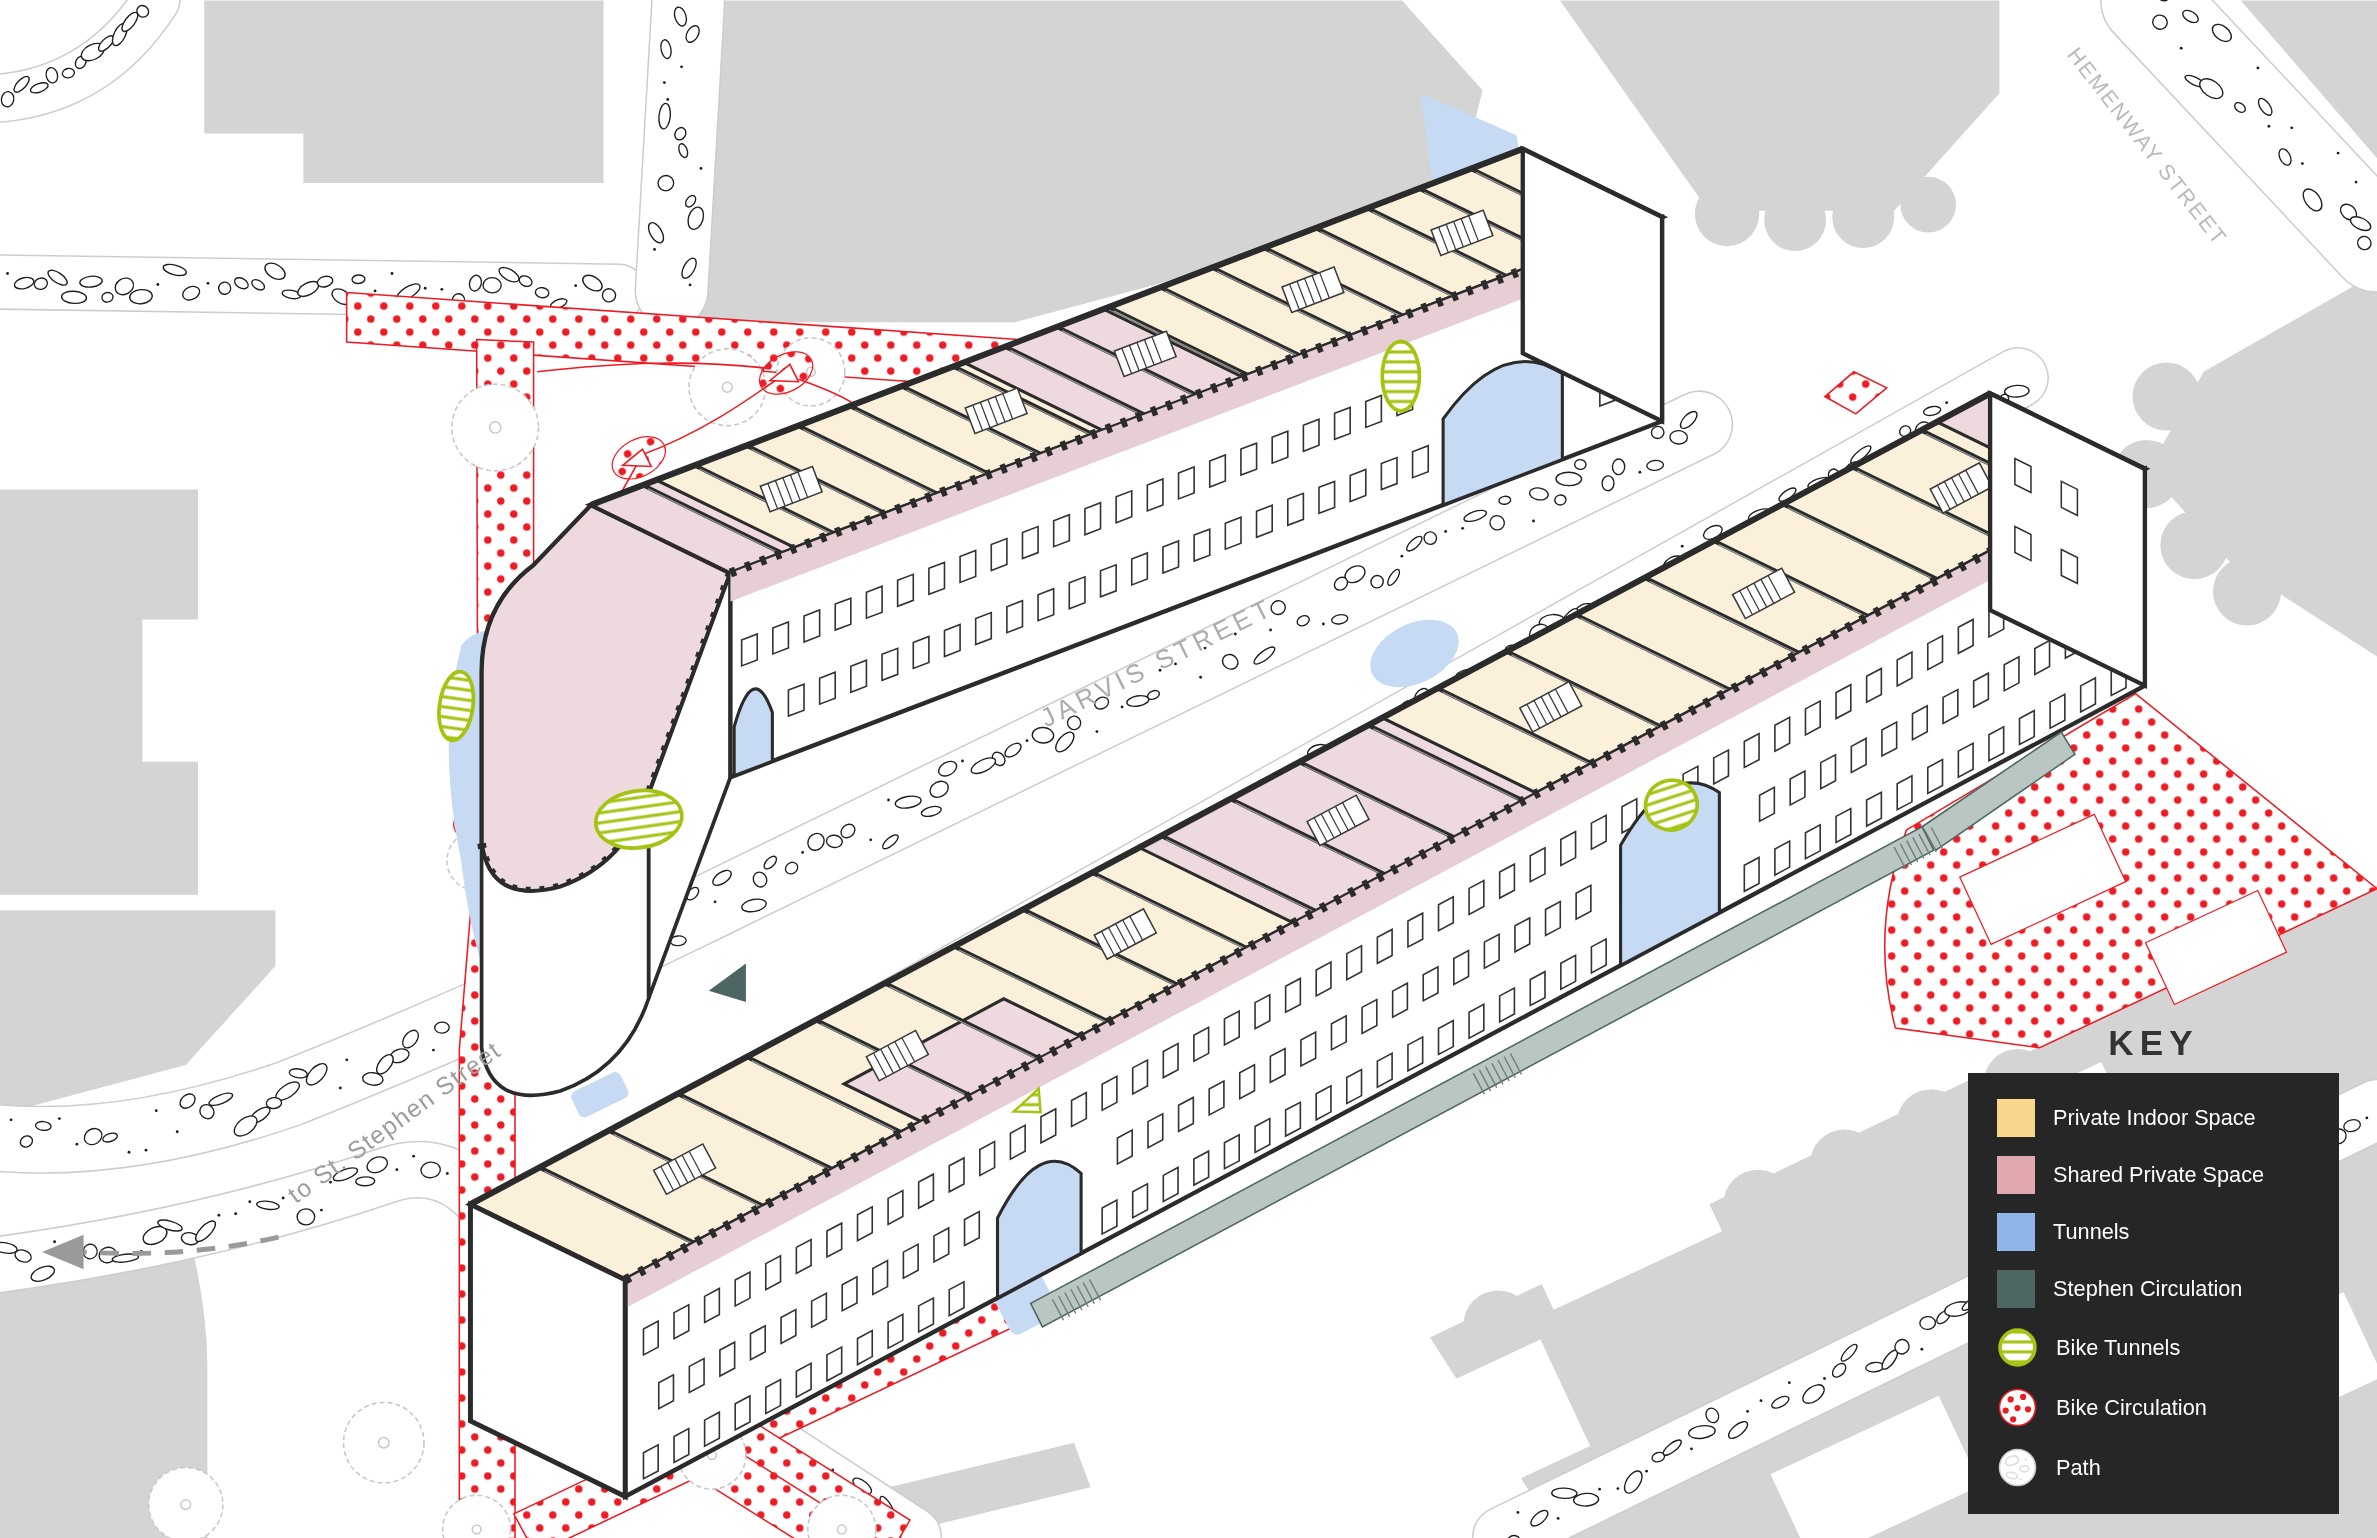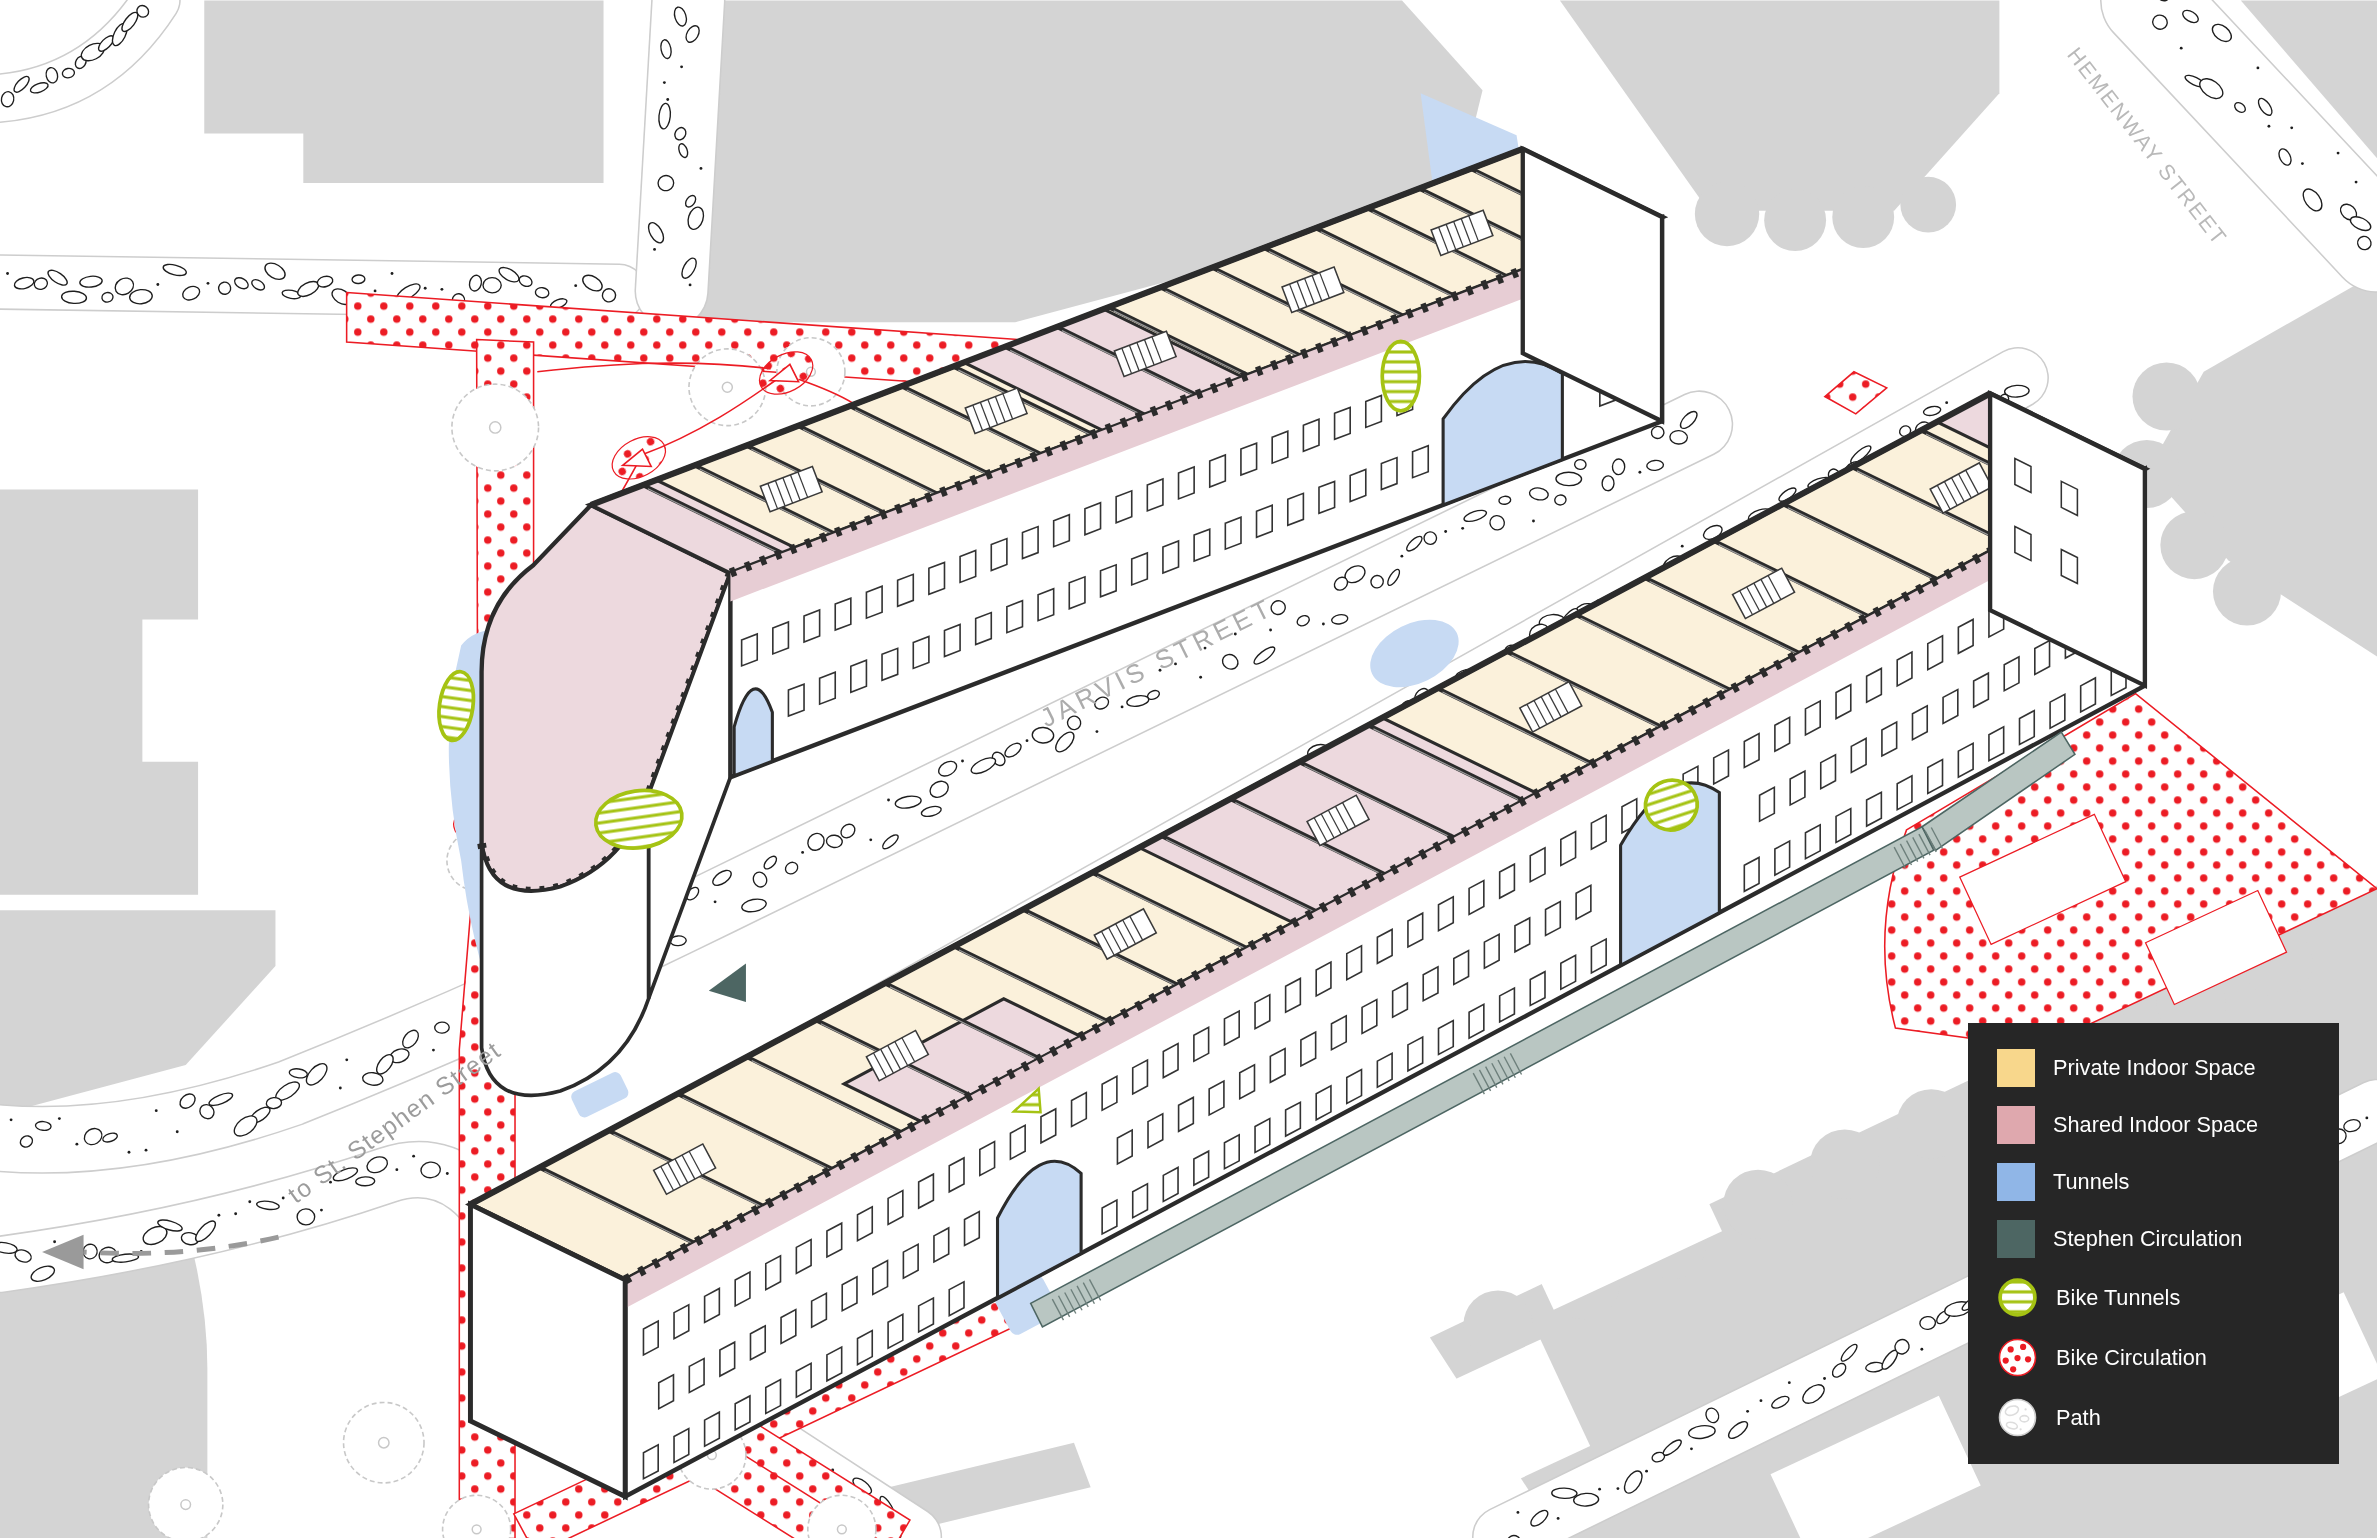--- a/index.html
+++ b/index.html
@@ -1050,32 +1050,33 @@
     <text x="478" y="1945" transform="rotate(-36 478 1945)" font-size="40" letter-spacing="2" fill="#9C9C9C">to St. Stephen Street</text>
     <g>
       <path d="M450,1998 Q300,2032 135,2022" fill="none" stroke="#9A9A9A" stroke-width="8" stroke-dasharray="30 22"></path>
       <polygon points="135,1994 68,2022 135,2050" fill="#9A9A9A"></polygon>
     </g>
   </g>
 </svg>
 
 
 <div class="key">
+  <div class="key-title">KEY</div>
   <div class="key-box">
     <div class="key-row">
       <svg width="38" height="38" viewBox="0 0 62 62">
             <rect width="62" height="62" fill="#F8D78C"></rect>
           </svg>
       <span class="key-label">Private Indoor Space</span>
     </div>
     <div class="key-row">
       <svg width="38" height="38" viewBox="0 0 62 62">
             <rect width="62" height="62" fill="#DFA8AE"></rect>
           </svg>
-      <span class="key-label">Shared Indoor Space</span>
+      <span class="key-label">Shared Private Space</span>
     </div>
     <div class="key-row">
       <svg width="38" height="38" viewBox="0 0 62 62">
             <rect width="62" height="62" fill="#90B6E7"></rect>
           </svg>
       <span class="key-label">Tunnels</span>
     </div>
     <div class="key-row">
       <svg width="38" height="38" viewBox="0 0 62 62">
             <rect width="62" height="62" fill="#4D6663"></rect>

